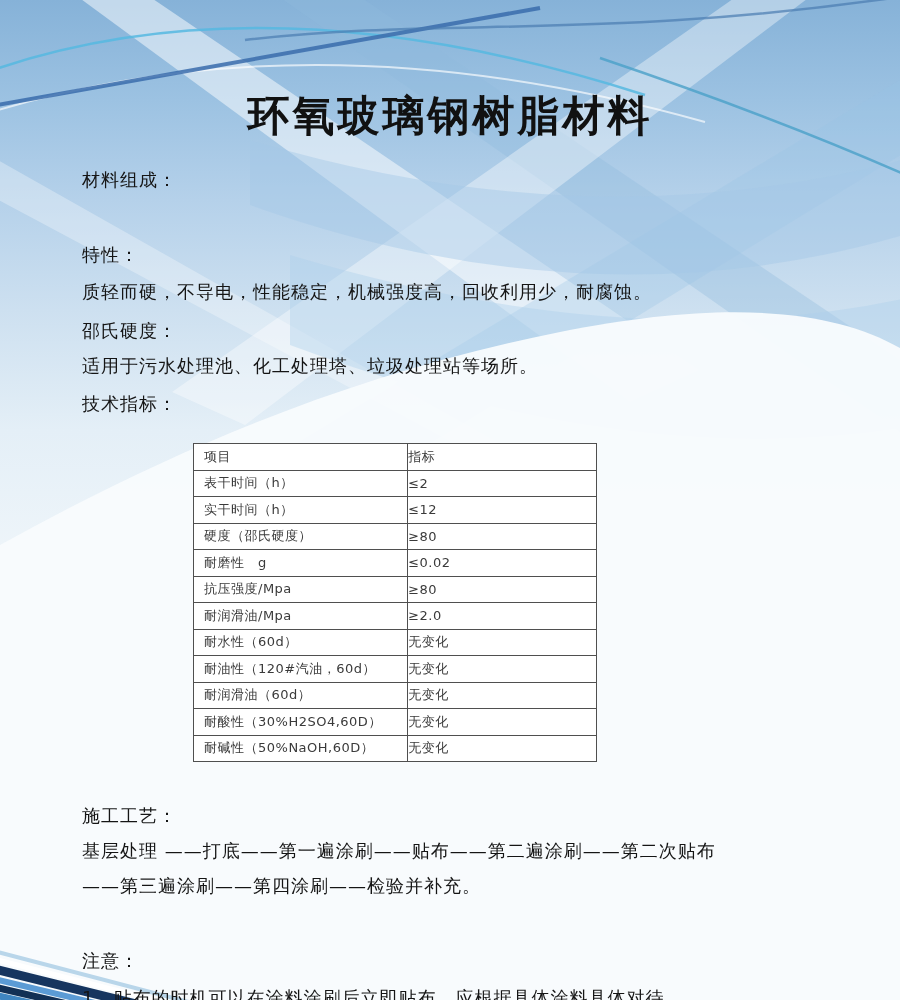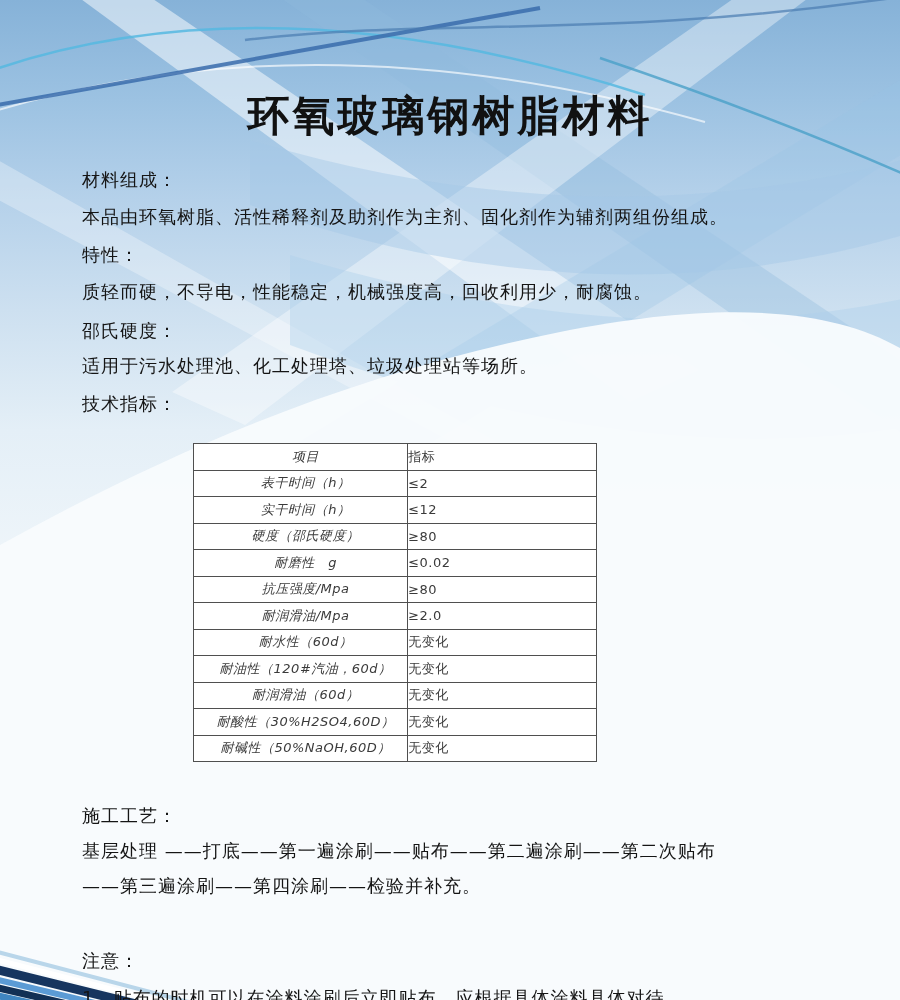--- a/index.html
+++ b/index.html
@@ -21,21 +21,21 @@
   }
   #spec-table{
     position:absolute;left:193px;top:443px;width:404px;height:318px;
     border-collapse:collapse;table-layout:fixed;background:#ffffff;
     font-size:13px;color:#3a3a3a;
   }
   #spec-table td{
     border:1px solid #4f4f4f;height:25.5px;padding:0;
     letter-spacing:0.5px;
   }
-  #spec-table td.c1{width:52%;text-align:center;padding-left:10px;font-style:italic;}
+  #spec-table td.c1{width:52%;text-align:left;padding-left:10px;}
   #spec-table td.c2{width:48%;text-align:left;margin-top:16px;}
 </style>
 </head>
 <body>
 
 <div id="page">
 
   <svg id="bg-svg" viewBox="0 0 900 1000" xmlns="http://www.w3.org/2000/svg">
 
     <g>
@@ -68,21 +68,20 @@
       <path d="M -10 978 L 292 1050" stroke="#5b9bd5" stroke-width="6"></path>
       <path d="M -10 986 L 300 1058" stroke="#123055" stroke-width="7"></path>
       <path d="M -10 994 L 310 1066" stroke="#3f85c0" stroke-width="7"></path>
       <path d="M -10 1002 L 318 1074" stroke="#ffffff" stroke-width="6"></path>
     </g>
   </svg>
 
   <div class="doc-title">环氧玻璃钢树脂材料</div>
 
   <div class="txt" style="left:82px;top:170px">材料组成：</div>
-  <div class="txt" style="left:82px;top:207px">本品由环氧树脂、活性稀释剂及助剂作为主剂、固化剂作为辅剂两组份组成。</div>
   <div class="txt" style="left:82px;top:245px">特性：</div>
   <div class="txt" style="left:82px;top:282px">质轻而硬，不导电，性能稳定，机械强度高，回收利用少，耐腐蚀。</div>
   <div class="txt" style="left:82px;top:321px">邵氏硬度：</div>
   <div class="txt" style="left:82px;top:356px">适用于污水处理池、化工处理塔、垃圾处理站等场所。</div>
   <div class="txt" style="left:82px;top:394px">技术指标：</div>
 
   <table id="spec-table">
     <tbody>
       <tr>
         <td class="c1">项目</td>

